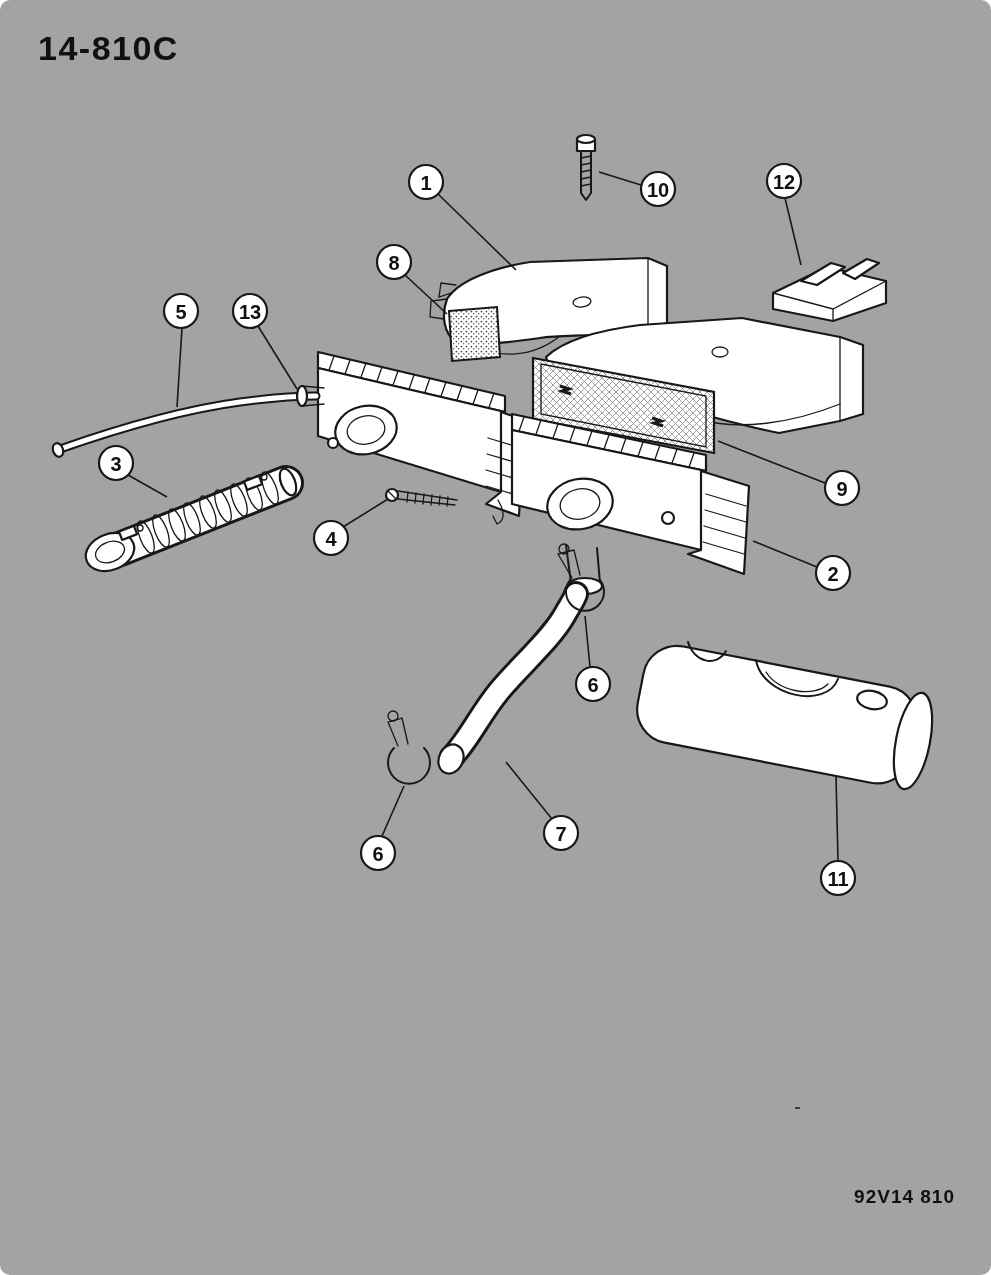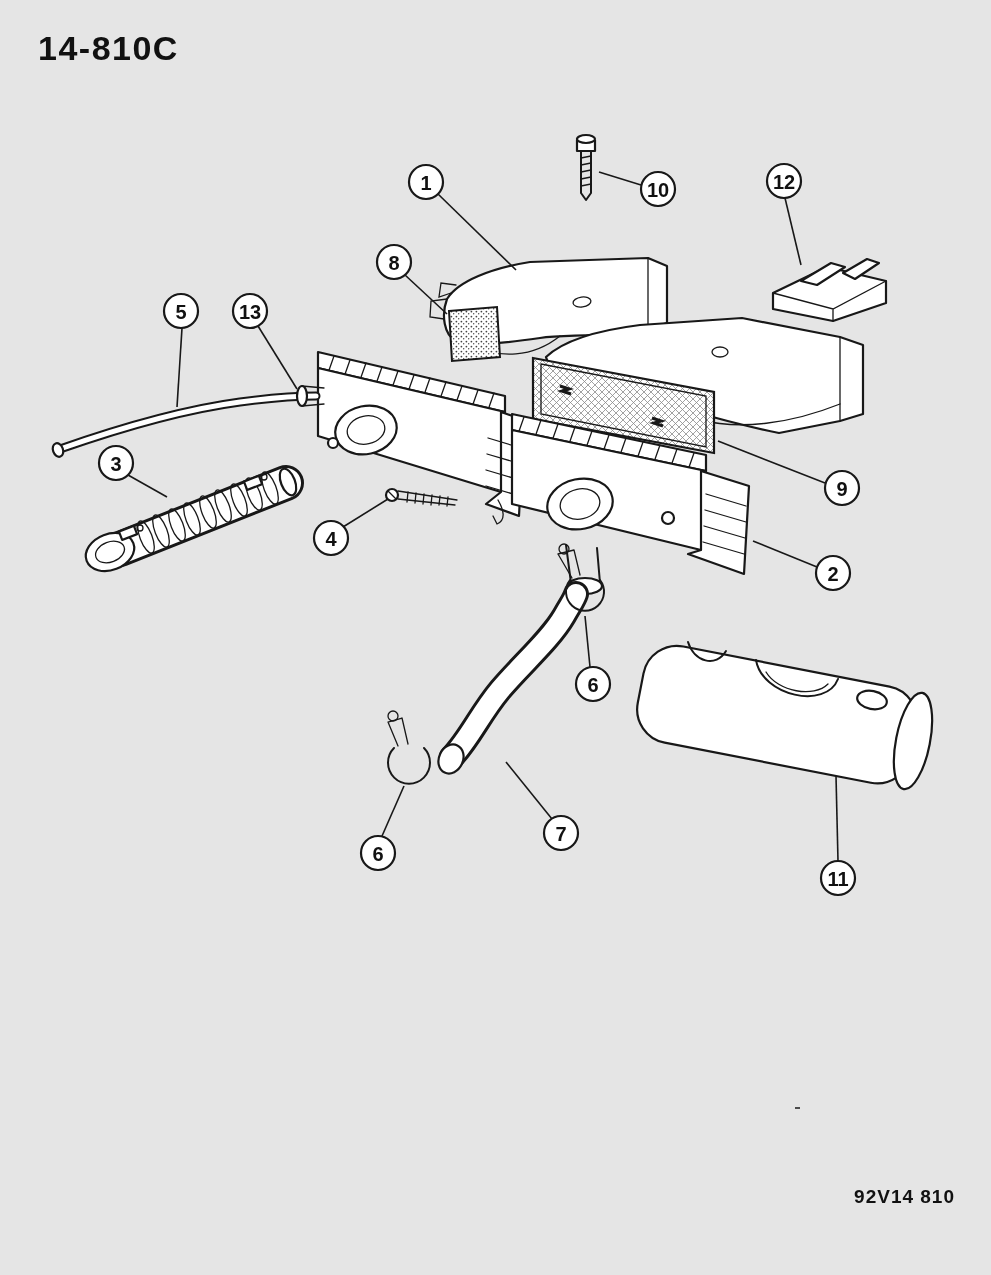--- a/index.html
+++ b/index.html
@@ -1,16 +1,16 @@
 <!DOCTYPE html>
 <html><head>
 <meta charset="utf-8">
 <style>
   html,body{margin:0;padding:0;background:#fff;}
-  #page{position:relative;width:991px;height:1275px;background:#e5e5e5;overflow:hidden;}
+  #page{position:relative;width:991px;height:1275px;background:#a3a3a3;overflow:hidden;border-radius:10px;}
   svg{display:block;}
   .body{fill:#fff;stroke:#181818;stroke-width:2.2;stroke-linejoin:round;}
   .ln{fill:none;stroke:#181818;stroke-width:2;stroke-linecap:round;stroke-linejoin:round;}
   .thin{fill:none;stroke:#181818;stroke-width:1.3;stroke-linecap:round;}
   .tube-out{fill:none;stroke:#181818;stroke-linecap:round;}
   .tube-in{fill:none;stroke:#ffffff;stroke-linecap:round;}
   .leader{stroke:#181818;stroke-width:1.6;}
   .co{fill:#fff;stroke:#181818;stroke-width:2.2;}
   .con{font:600 20px "Liberation Sans",sans-serif;fill:#111;text-anchor:middle;dominant-baseline:central;}
   .pagecode{font:700 34px "Liberation Sans",sans-serif;fill:#111;letter-spacing:1.5px;}

